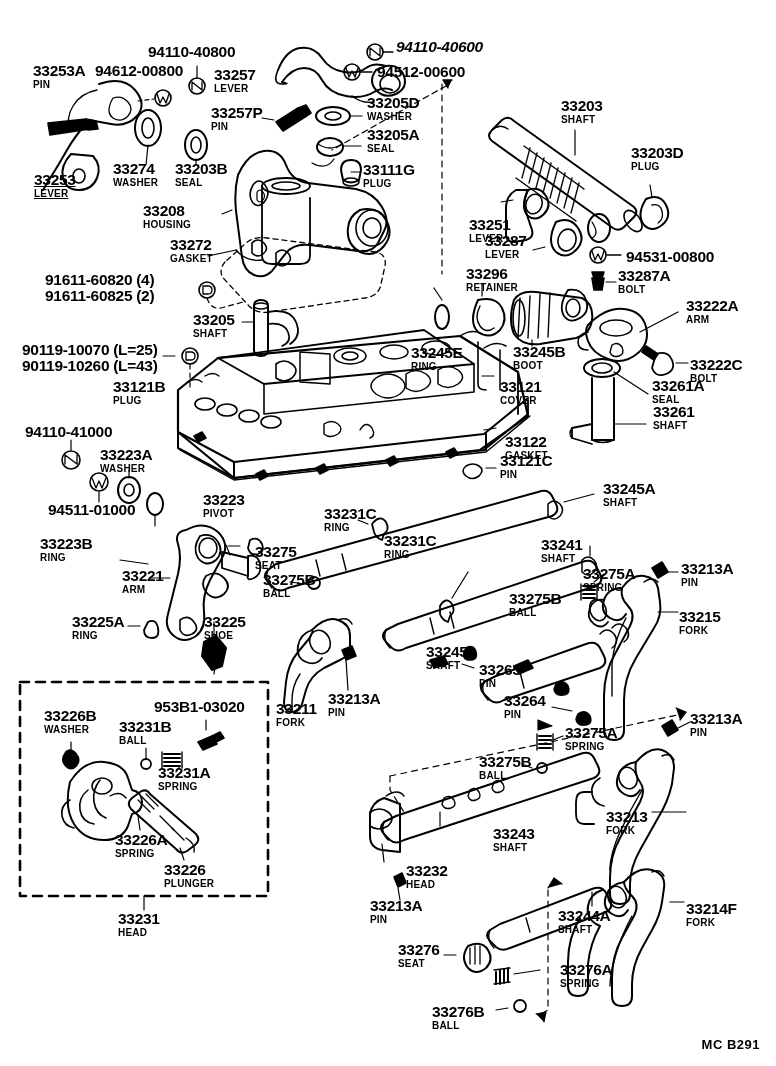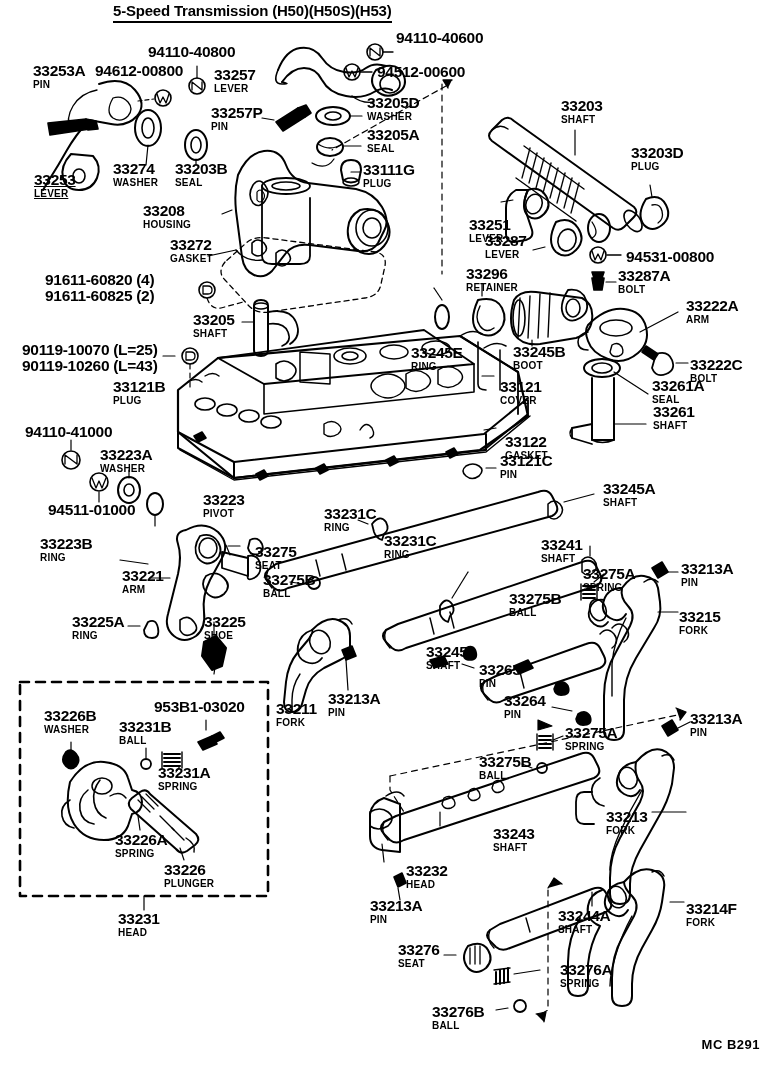--- a/index.html
+++ b/index.html
@@ -12,21 +12,20 @@
   .sub{font-size:10px;font-weight:bold;letter-spacing:0.2px;margin-top:1px;}
   #title{position:absolute;left:113px;top:2px;font-size:15px;font-weight:bold;
          letter-spacing:-0.2px;padding-bottom:2px;border-bottom:2px solid #000;}
   #footer{position:absolute;right:16px;bottom:14px;font-size:13px;font-weight:bold;letter-spacing:0.5px;}
 </style>
 </head>
 <body>
 
 <div id="sheet">
 
-  <div id="title">5-Speed Transmission (H50)(H50S)(H53)</div>
 
   <svg class="art" viewBox="0 0 776 1066">
     <g fill="none" stroke="#000" stroke-width="1.6" stroke-linejoin="round" stroke-linecap="round">
 
       <path d="M99 84 q24 -8 36 6 q12 14 2 26 q-10 11 -26 8 l-22 -4 q-14 16 -22 30 q-9 16 -18 30 l-6 10" stroke-width="2"></path>
       <path d="M71 154 q-11 12 -8 24 q3 12 16 12 q13 0 18 -12 q5 -12 -4 -22 z" stroke-width="2"></path>
       <ellipse cx="79" cy="176" rx="6" ry="7"></ellipse>
       <path d="M97 90 q-16 3 -24 16 q-8 13 -2 24" stroke-width="1.3"></path>
       <path d="M113 98 q9 -3 15 4 q6 7 0 14 q-7 7 -15 2 q-8 -6 0 -20z" stroke-width="1.3"></path>
 
@@ -463,21 +462,21 @@
     <div class="num">94110-40800</div>
   </div>
   <div class="lbl" style="left:214px;top:67px;">
     <div class="num">33257</div>
       <div class="sub">LEVER</div>
   </div>
   <div class="lbl" style="left:211px;top:105px;">
     <div class="num">33257P</div>
       <div class="sub">PIN</div>
   </div>
-  <div class="lbl" style="left:396px;top:30px;">
+  <div class="lbl" style="left:396px;top:39px;font-style:italic;">
     <div class="num">94110-40600</div>
   </div>
   <div class="lbl" style="left:377px;top:64px;">
     <div class="num">94512-00600</div>
   </div>
   <div class="lbl" style="left:367px;top:95px;">
     <div class="num">33205D</div>
       <div class="sub">WASHER</div>
   </div>
   <div class="lbl" style="left:367px;top:127px;">

